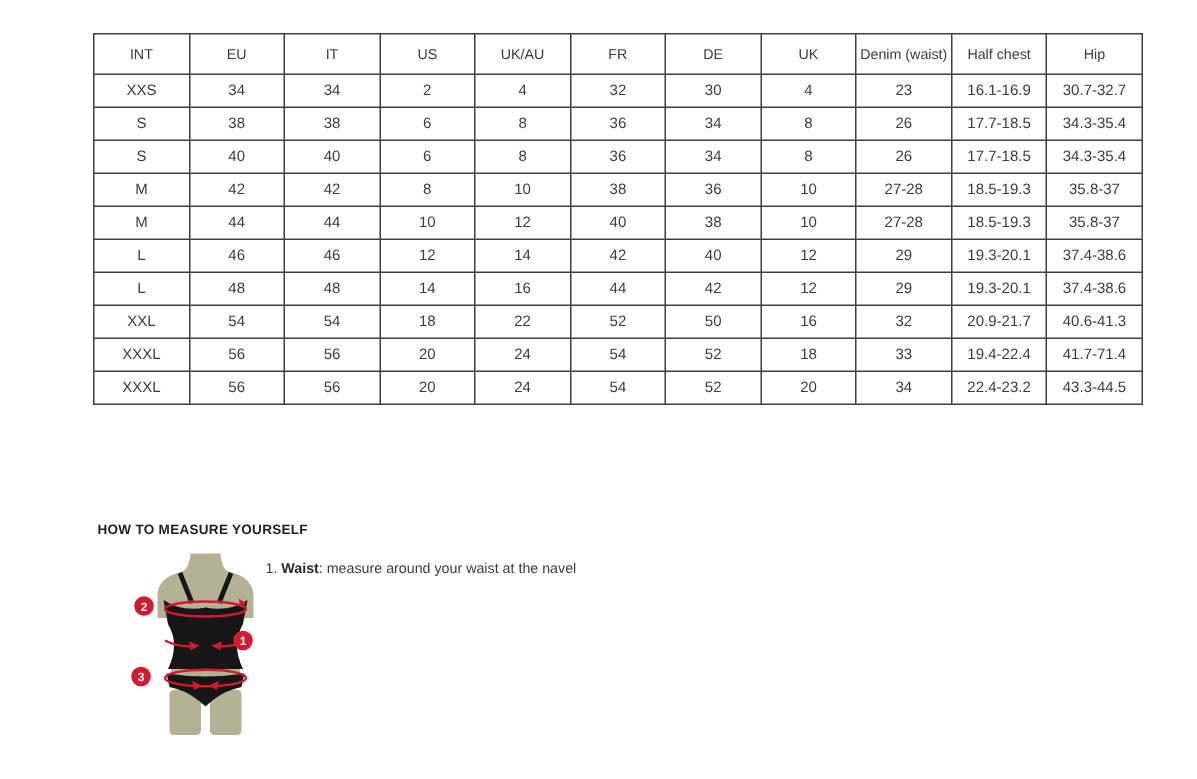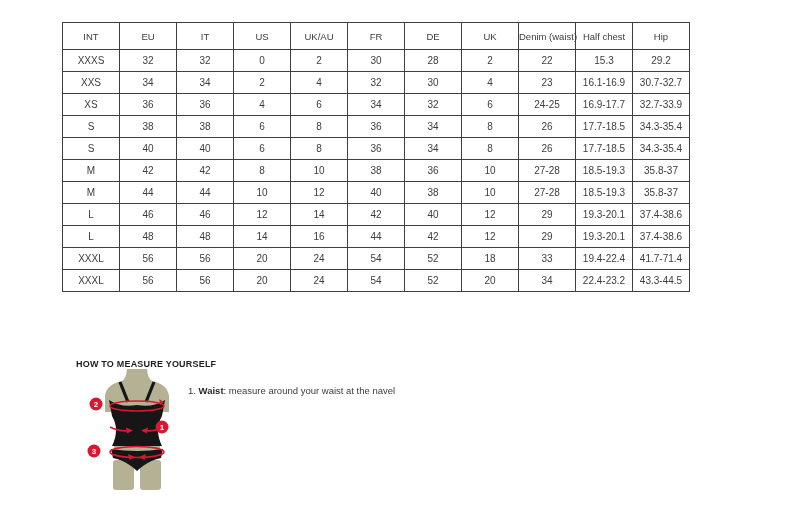--- a/index.html
+++ b/index.html
@@ -6,44 +6,44 @@
   .page{
     position:relative;
     width:798px;height:519px;
     background:#ffffff;
     font-family:"Liberation Sans", sans-serif;
     color:#3c3c3c;
     overflow:hidden;
   }
   
   table.size-table{
-    position:absolute;left:62px;top:22px;width:628px;
+    position:absolute;left:62px;top:22px;width:700px;
     border-collapse:collapse;table-layout:fixed;
   }
   table.size-table th, table.size-table td{
     border:1px solid #3f3f3f;
     text-align:center;vertical-align:middle;
     font-weight:400;
     color:#3c3c3c;
     padding:0;
     white-space:nowrap;
     overflow:visible;
   }
   table.size-table th{height:26px;font-size:9.5px;}
   table.size-table td{height:21px;font-size:10px;}
   
   .measure-title{
-    position:absolute;left:64px;top:347px;margin:12px;
+    position:absolute;left:64px;top:347px;margin:1px;
     font-size:9px;font-weight:bold;letter-spacing:.2px;color:#1f1f1f;
   }
   .figure{
     position:absolute;left:85px;top:368px;width:100px;height:125px;
   }
   .measure-list{
-    position:absolute;left:176px;top:371px;margin:12px;padding:0;
+    position:absolute;left:176px;top:371px;margin:1px;padding:0;
     list-style:none;
   }
   .measure-list li{
     font-size:9.5px;line-height:16px;color:#3c3c3c;white-space:nowrap;
   }
   .measure-list li b{color:#2a2a2a;}
   .badge-num{
     font:bold 8px "Liberation Sans", sans-serif;
     fill:#ffffff;
   }
@@ -64,59 +64,33 @@
           <th>FR</th>
           <th>DE</th>
           <th>UK</th>
           <th>Denim (waist)</th>
           <th>Half chest</th>
           <th>Hip</th>
         </tr>
     </thead>
     <tbody>
         <tr>
-          <td>XXXS</td>
-          <td>32</td>
-          <td>32</td>
-          <td>0</td>
-          <td>2</td>
-          <td>30</td>
-          <td>28</td>
-          <td>2</td>
-          <td>22</td>
-          <td>15.3</td>
-          <td>29.2</td>
-        </tr>
-        <tr>
           <td>XXS</td>
           <td>34</td>
           <td>34</td>
           <td>2</td>
           <td>4</td>
           <td>32</td>
           <td>30</td>
           <td>4</td>
           <td>23</td>
           <td>16.1-16.9</td>
           <td>30.7-32.7</td>
         </tr>
         <tr>
-          <td>XS</td>
-          <td>36</td>
-          <td>36</td>
-          <td>4</td>
-          <td>6</td>
-          <td>34</td>
-          <td>32</td>
-          <td>6</td>
-          <td>24-25</td>
-          <td>16.9-17.7</td>
-          <td>32.7-33.9</td>
-        </tr>
-        <tr>
           <td>S</td>
           <td>38</td>
           <td>38</td>
           <td>6</td>
           <td>8</td>
           <td>36</td>
           <td>34</td>
           <td>8</td>
           <td>26</td>
           <td>17.7-18.5</td>
@@ -179,20 +153,33 @@
           <td>48</td>
           <td>48</td>
           <td>14</td>
           <td>16</td>
           <td>44</td>
           <td>42</td>
           <td>12</td>
           <td>29</td>
           <td>19.3-20.1</td>
           <td>37.4-38.6</td>
+        </tr>
+        <tr>
+          <td>XXL</td>
+          <td>54</td>
+          <td>54</td>
+          <td>18</td>
+          <td>22</td>
+          <td>52</td>
+          <td>50</td>
+          <td>16</td>
+          <td>32</td>
+          <td>20.9-21.7</td>
+          <td>40.6-41.3</td>
         </tr>
         <tr>
           <td>XXXL</td>
           <td>56</td>
           <td>56</td>
           <td>20</td>
           <td>24</td>
           <td>54</td>
           <td>52</td>
           <td>18</td>

